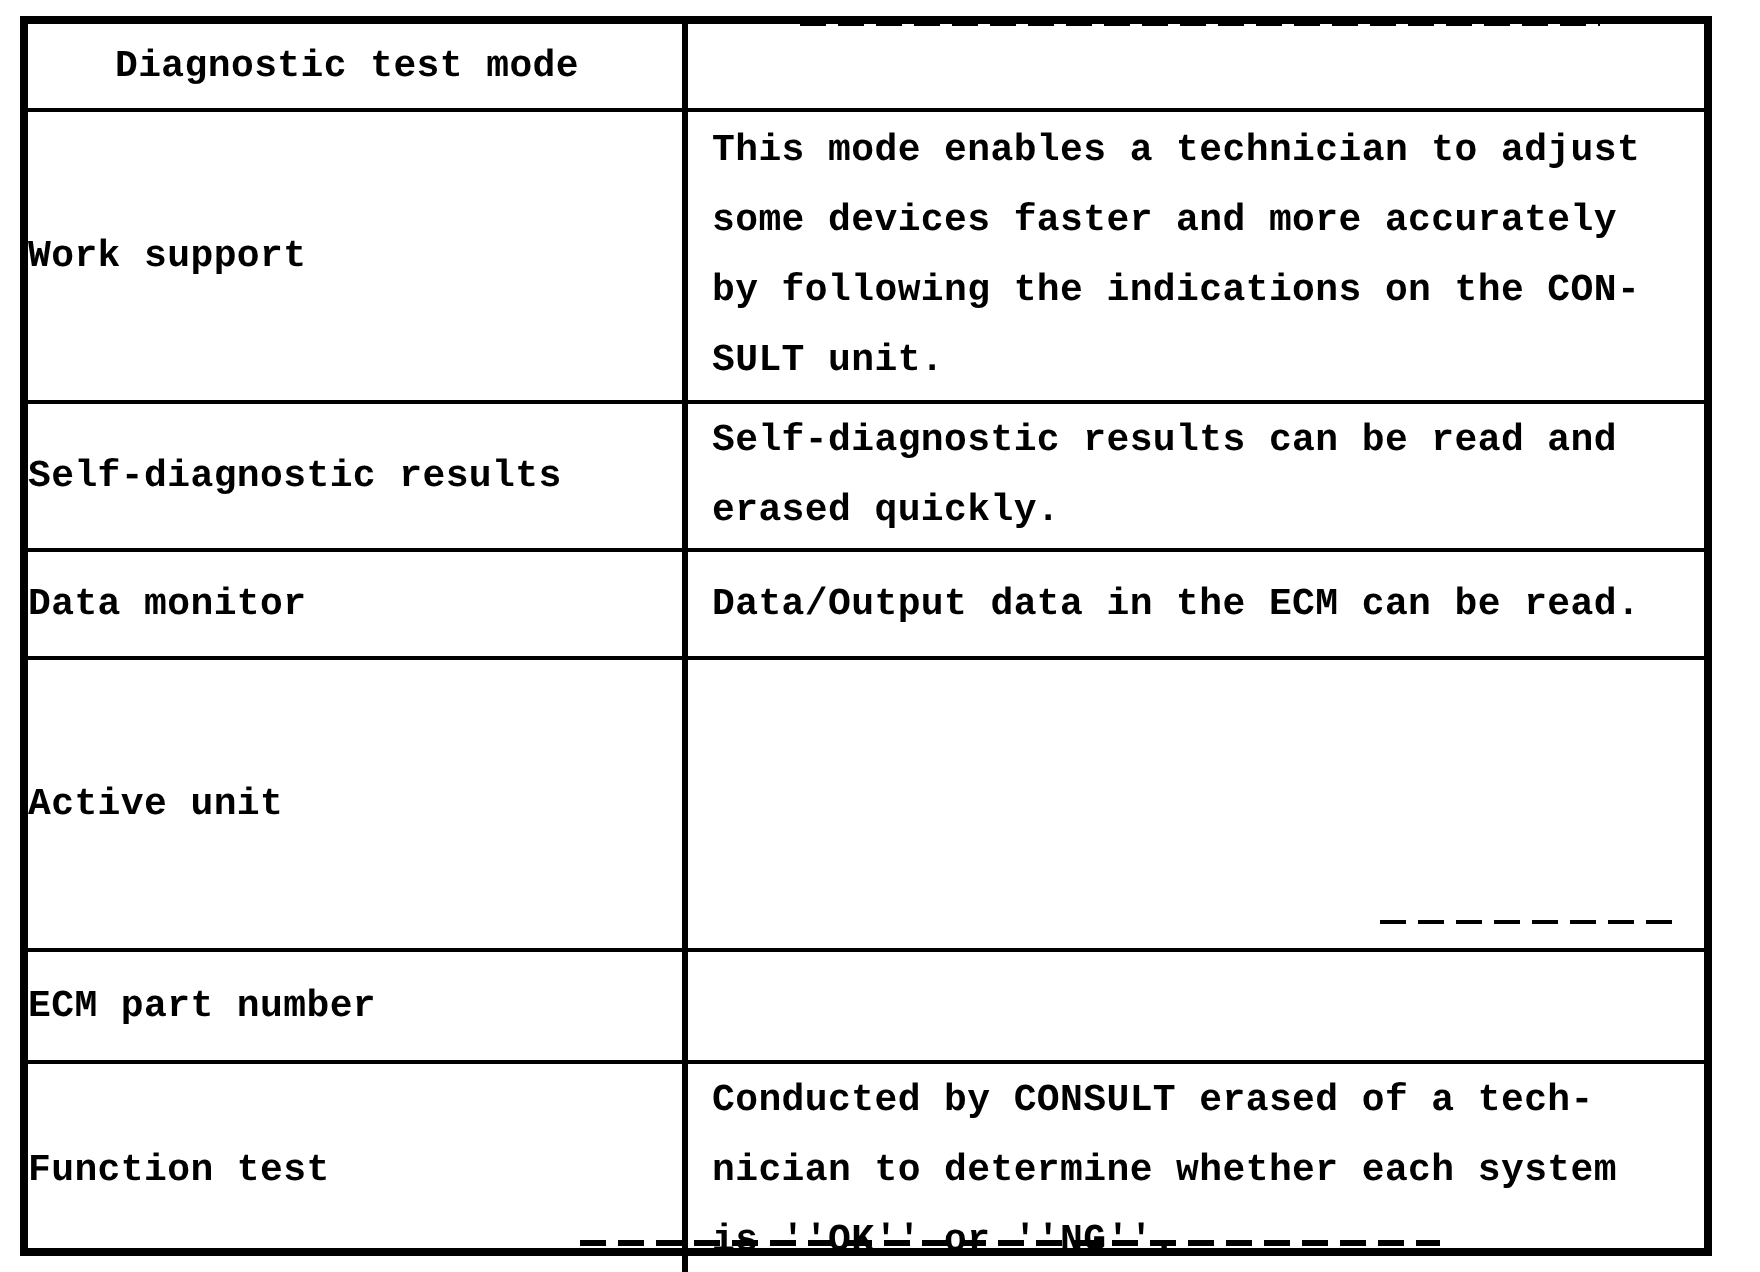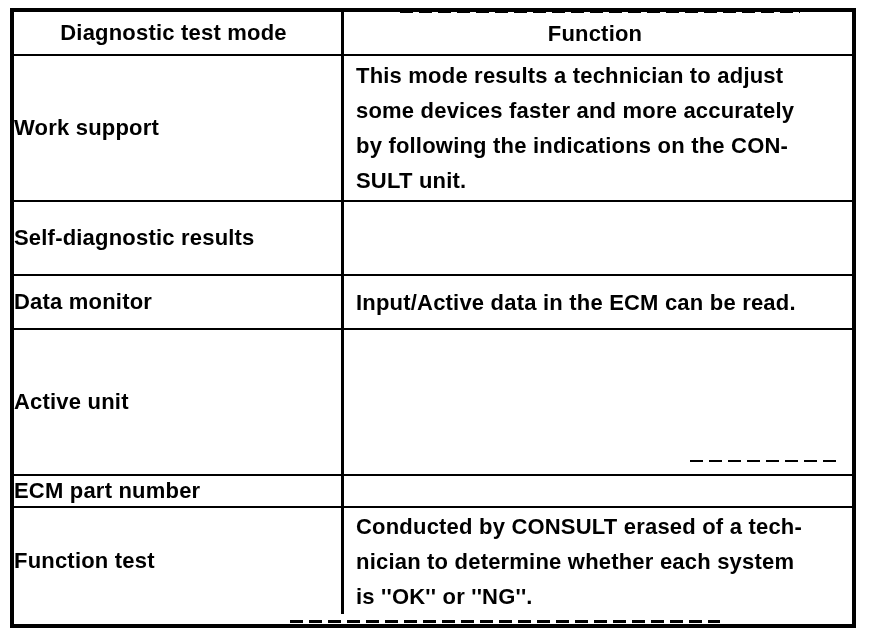--- a/index.html
+++ b/index.html
@@ -23,28 +23,29 @@
     display: flex;
     flex: 0 0 auto;
     border-bottom: 2px solid #000;
   }
   .tr:last-child { border-bottom: none; }
   .tr.h-header { height: 44px; }
   .tr.h-r1 { height: 146px; }
   .tr.h-r2 { height: 74px; }
   .tr.h-r3 { height: 54px; }
   .tr.h-r4 { height: 146px; }
-  .tr.h-r5 { height: 32px; }
+  .tr.h-r5 { height: 56px; }
   .tr.h-r6 { height: 106px; }
   .td {
     display: flex;
     align-items: center;
-    font-size: 22px;
+    font-size: 19px;
     font-weight: 700;
     letter-spacing: 0.2px;
+    font-family: Liberation Mono, monospace;
   }
   .td.mode {
     width: 330px;
     flex: 0 0 330px;
     border-right: 3px solid #000;
     padding-right: 8px;
   }
   .td.func {
     flex: 1 1 auto;
     padding-left: 12px;
@@ -67,38 +68,39 @@
   .artifact.mid { left: 690px; top: 460px; width: 150px; height: 2px; }
   .artifact.bottom { left: 290px; top: 620px; width: 430px; }
 </style>
 </head>
 <body>
 
 <div class="scan-table">
 
   <div class="tr h-header">
     <div class="td mode">Diagnostic test mode</div>
-    <div class="td func">Function</div>
   </div>
 
   <div class="tr h-r1">
     <div class="td mode">Work support</div>
-    <div class="td func">This mode results a technician to adjust
+    <div class="td func">This mode enables a technician to adjust
 some devices faster and more accurately
 by following the indications on the CON-
 SULT unit.</div>
   </div>
 
   <div class="tr h-r2">
     <div class="td mode">Self-diagnostic results</div>
+    <div class="td func">Self-diagnostic results can be read and
+erased quickly.</div>
   </div>
 
   <div class="tr h-r3">
     <div class="td mode">Data monitor</div>
-    <div class="td func">Input/Active data in the ECM can be read.</div>
+    <div class="td func">Data/Output data in the ECM can be read.</div>
   </div>
 
   <div class="tr h-r4">
     <div class="td mode">Active unit</div>
   </div>
 
   <div class="tr h-r5">
     <div class="td mode">ECM part number</div>
   </div>
 

